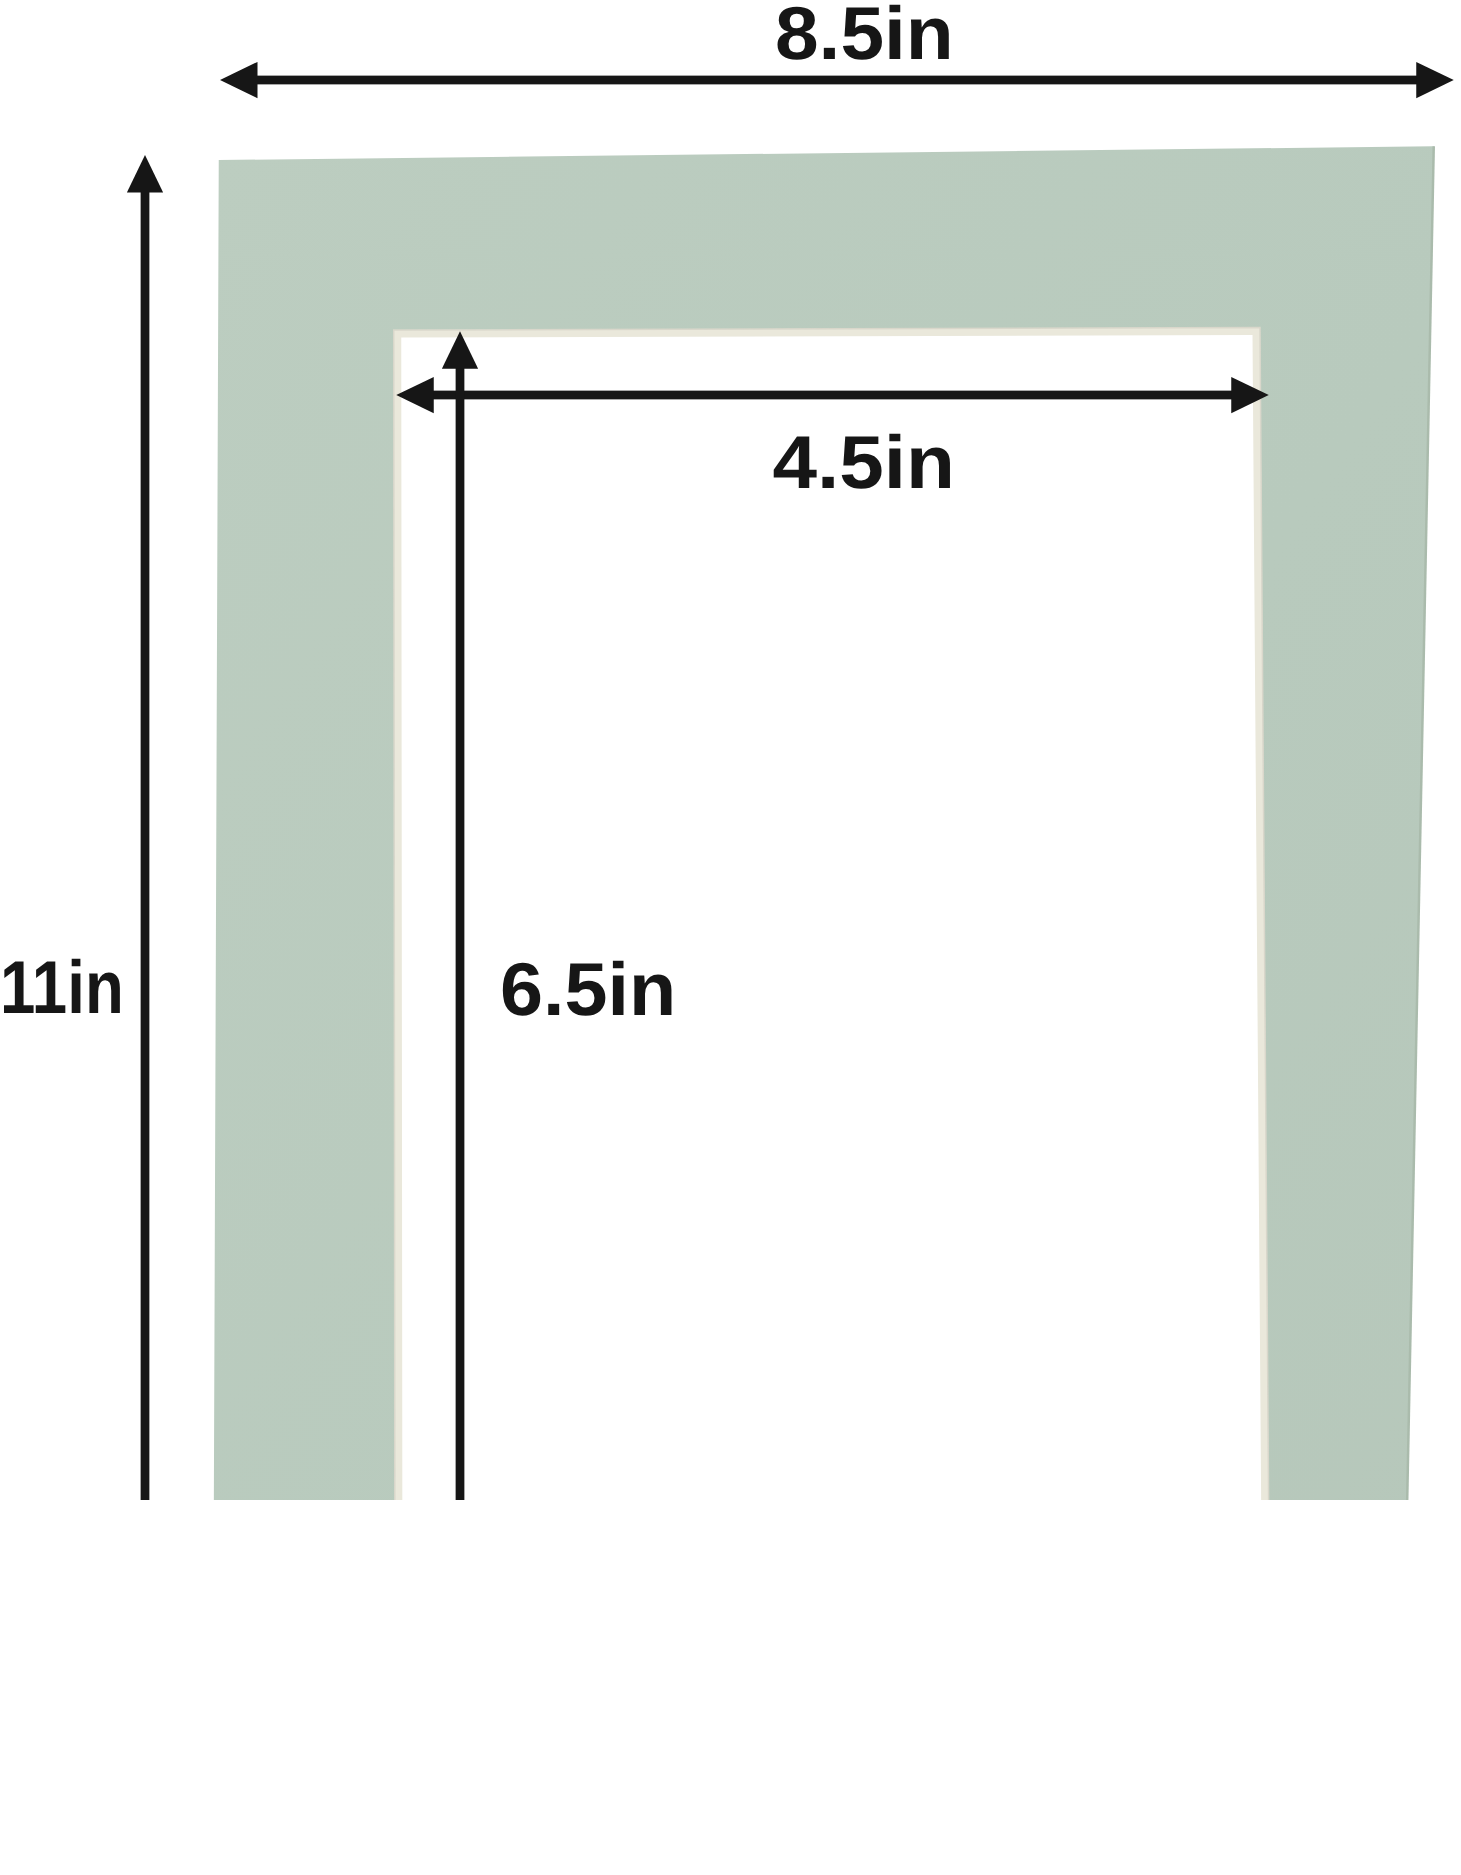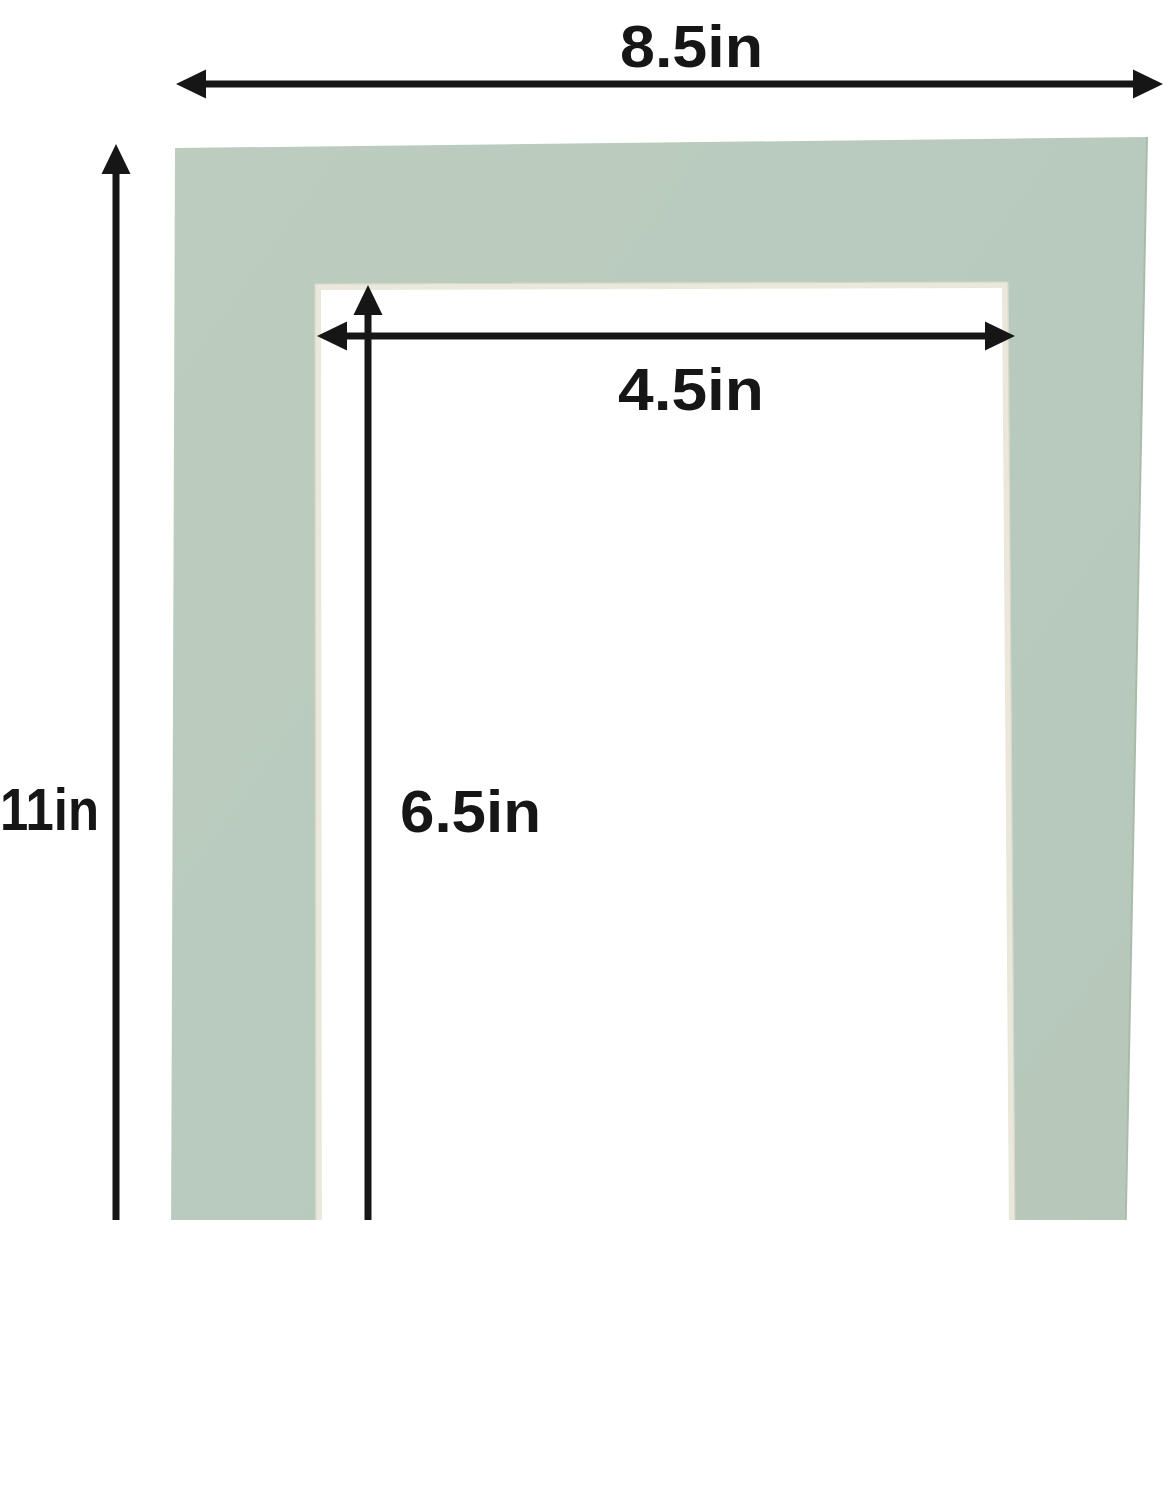--- a/index.html
+++ b/index.html
@@ -1,16 +1,16 @@
 <!DOCTYPE html>
 <html><head>
 <meta charset="utf-8">
 <style>
   html,body{margin:0;padding:0;background:#ffffff;}
-  .page{position:relative;width:1169px;height:1200px;background:#ffffff;overflow:hidden;margin-top:20px;}
+  .page{position:relative;width:1169px;height:1200px;background:#ffffff;overflow:hidden;}
   svg{display:block;}
   text{font-family:"Liberation Sans",sans-serif;font-weight:bold;fill:#161616;}
 </style>
 </head>
 <body>
 
 <div class="page">
 <svg width="1169" height="1500" viewBox="0 0 1169 1500">
   <defs>
     <filter id="soft" x="-2%" y="-2%" width="104%" height="104%">

